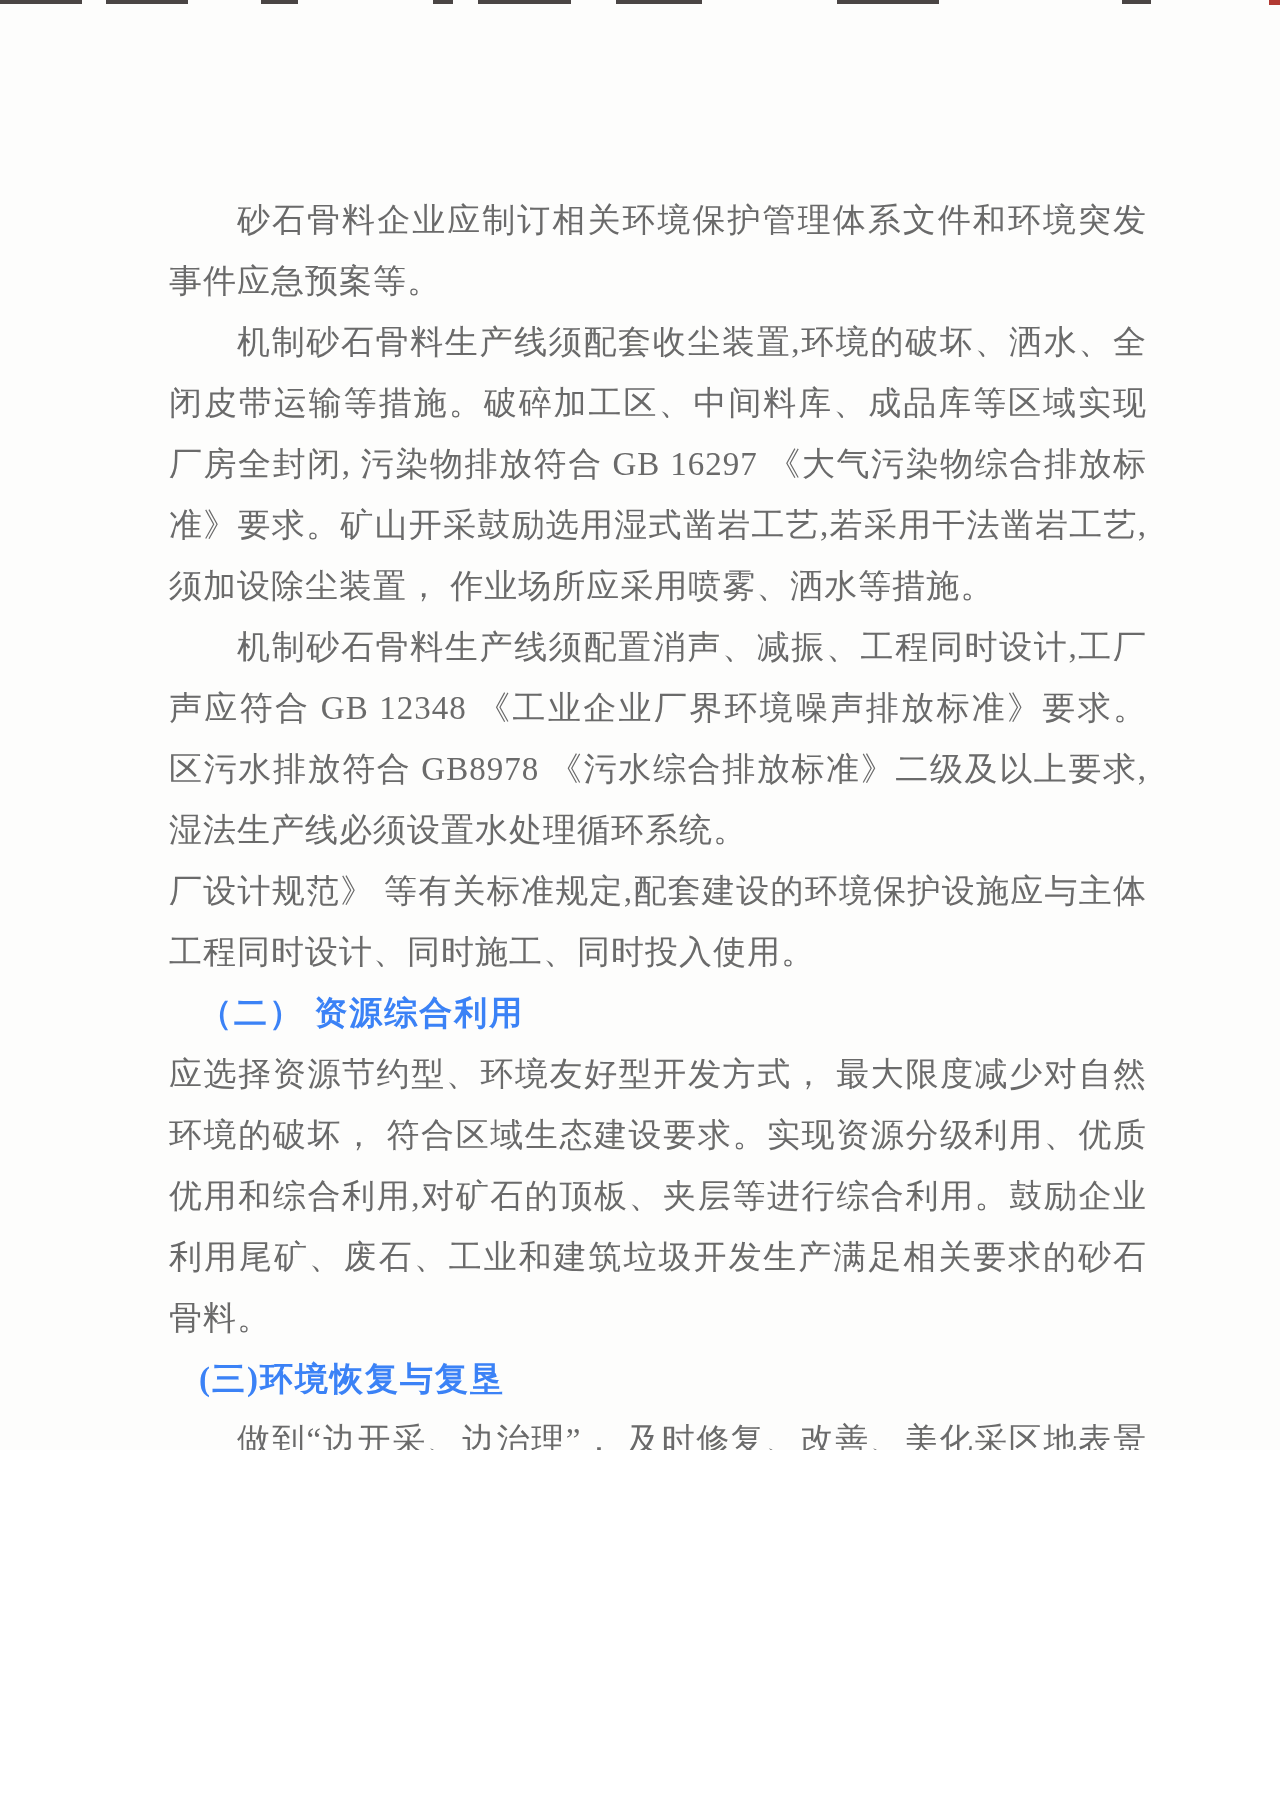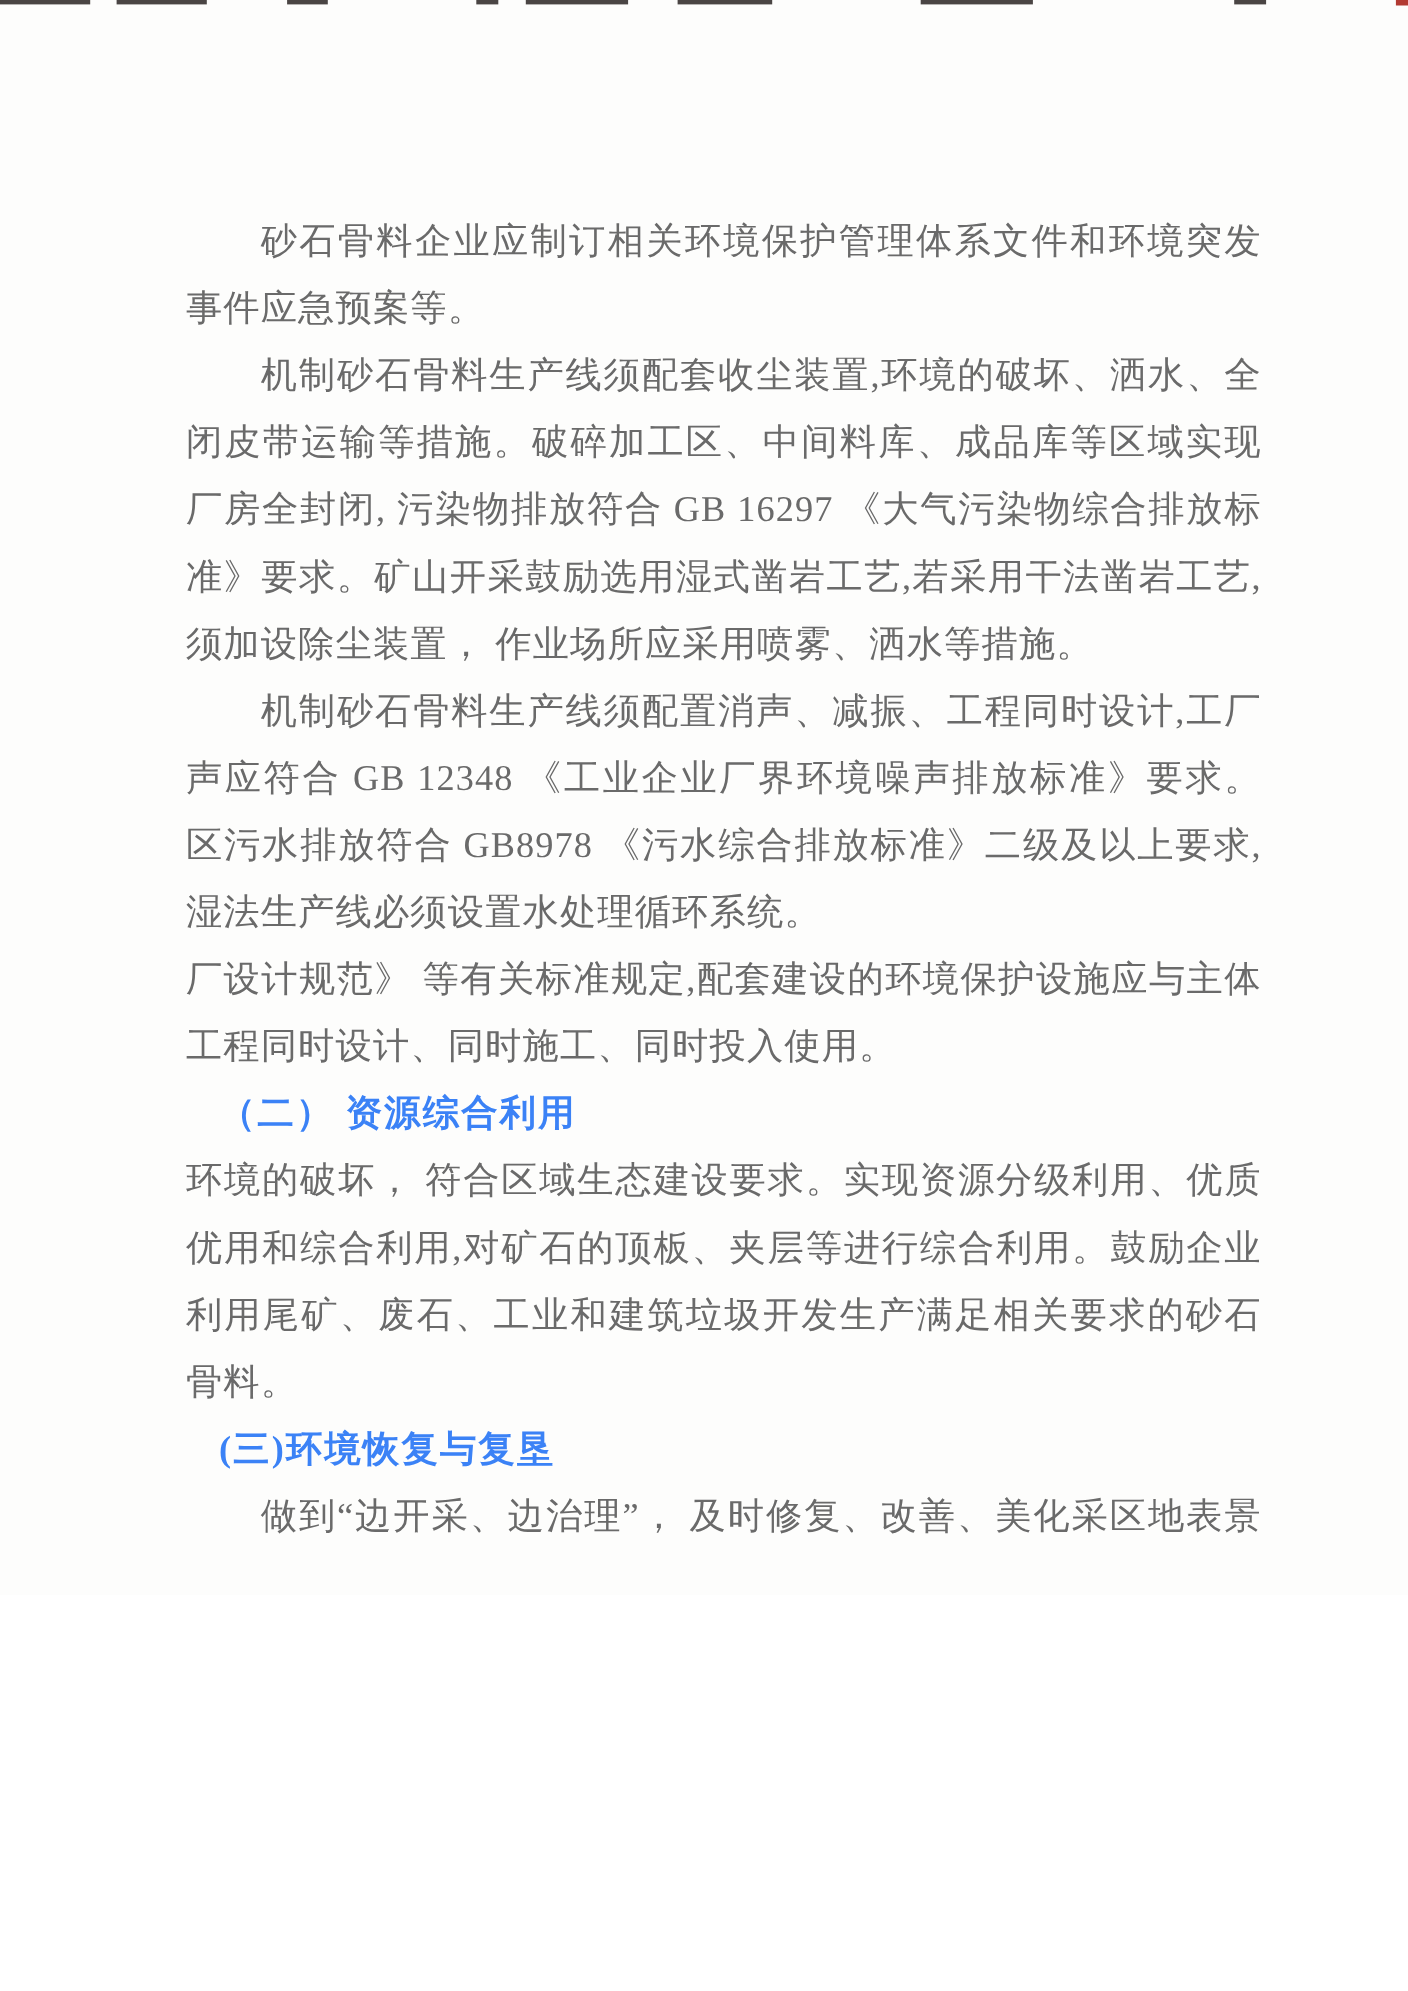--- a/index.html
+++ b/index.html
@@ -89,20 +89,21 @@
       <div class="line justify">厂房全封闭, 污染物排放符合 GB 16297 《大气污染物综合排放标</div>
       <div class="line justify">准》要求。矿山开采鼓励选用湿式凿岩工艺,若采用干法凿岩工艺,</div>
       <div class="line">须加设除尘装置， 作业场所应采用喷雾、洒水等措施。</div>
       <div class="line first justify">机制砂石骨料生产线须配置消声、减振、工程同时设计,工厂噪</div>
       <div class="line justify">声应符合 GB 12348 《工业企业厂界环境噪声排放标准》要求。厂</div>
       <div class="line justify">区污水排放符合 GB8978 《污水综合排放标准》二级及以上要求,</div>
       <div class="line">湿法生产线必须设置水处理循环系统。</div>
       <div class="line justify">厂设计规范》 等有关标准规定,配套建设的环境保护设施应与主体</div>
       <div class="line">工程同时设计、同时施工、同时投入使用。</div>
       <div class="line heading">（二） 资源综合利用</div>
+      <div class="line justify">应选择资源节约型、环境友好型开发方式， 最大限度减少对自然</div>
       <div class="line justify">环境的破坏， 符合区域生态建设要求。实现资源分级利用、优质</div>
       <div class="line justify">优用和综合利用,对矿石的顶板、夹层等进行综合利用。鼓励企业</div>
       <div class="line justify">利用尾矿、废石、工业和建筑垃圾开发生产满足相关要求的砂石</div>
       <div class="line">骨料。</div>
       <div class="line heading">(三)环境恢复与复垦</div>
       <div class="line first justify">做到“边开采、边治理”， 及时修复、改善、美化采区地表景</div>
     </div>
 
   <div class="pagenum">— 5 —</div>
 

